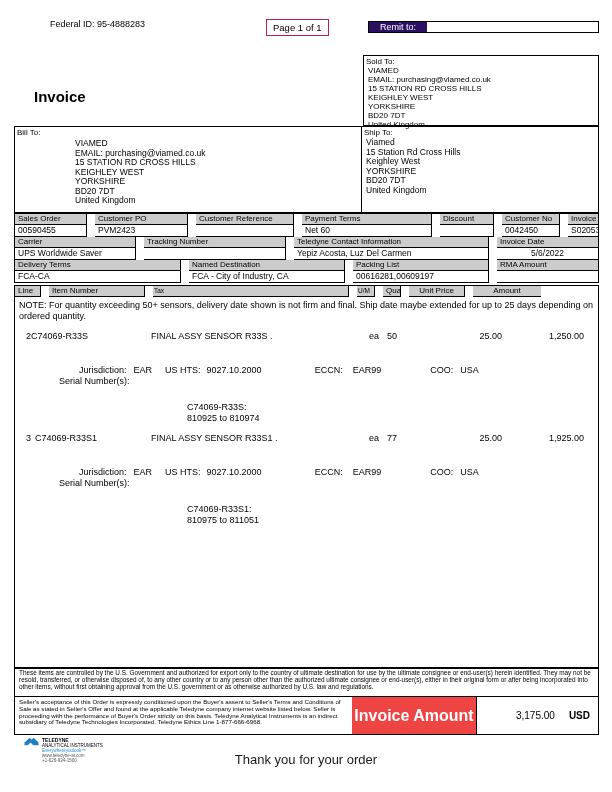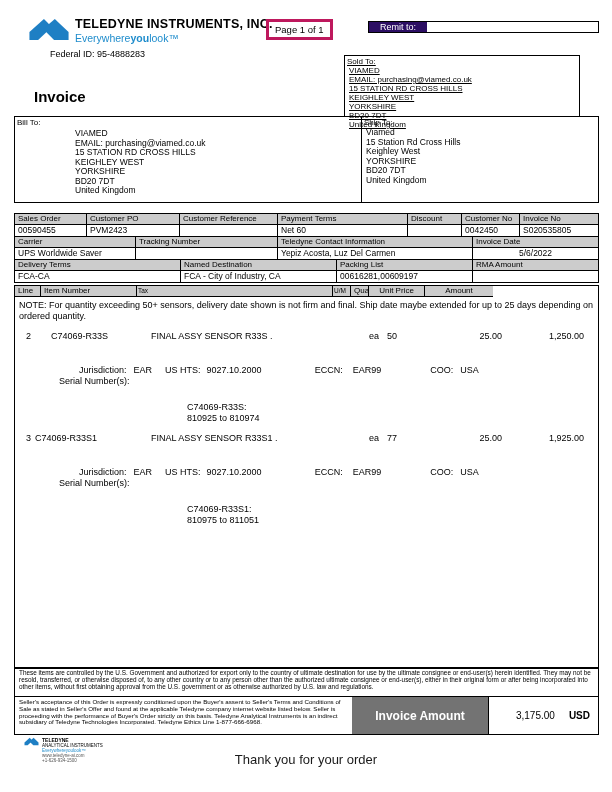--- a/index.html
+++ b/index.html
@@ -9,41 +9,41 @@
   
   .logo-block { position:absolute; top:17px; left:28px; }
   .logo-row { display:flex; align-items:flex-start; }
   .logo-mark { flex:0 0 auto; }
   .logo-text { margin-left:5px; }
   .company-name { font-size:12.5px; font-weight:bold; letter-spacing:0.2px; }
   .tagline { font-size:10.5px; color:#1e8ccc; margin-top:1px; }
   .tagline .tag-bold { font-weight:bold; }
   .federal-id { font-size:9px; margin-top:2px; margin-left:22px; }
 
-  .page-box { position:absolute; top:19px; left:266px; border:3px solid #be185d; padding:2px 6px; font-size:9.5px; }
+  .page-box { position:absolute; top:19px; left:266px; border:1px solid #be185d; padding:2px 6px; font-size:9.5px; }
 
   .remit-wrap { position:absolute; top:21px; left:368px; width:231px; display:flex; border:1px solid #000; }
   .remit-label { background:#2c0e63; color:#fff; width:58px; font-size:9px; display:flex; align-items:center; justify-content:center; }
   .remit-bank { flex:1; padding:1px 3px; font-size:8px; line-height:8.3px; }
 
   .addr-box { border:1px solid #000; font-size:8px; line-height:9px; }
   .addr-label { font-size:8px; padding:1px 0 0 2px; }
-  .sold-box { position:absolute; top:55px; left:344px; width:236px; height:62px;text-decoration:underline; }
+  .sold-box { position:absolute; top:55px; left:363px; width:236px; height:71px; }
   .sold-box .addr-lines { padding-left:4px; }
   .invoice-title { position:absolute; top:88px; left:34px; font-size:15px; font-weight:bold; }
 
-  .billship { position:absolute; top:116px; left:14px; width:585px; height:87px; display:flex; }
+  .billship { position:absolute; top:126px; left:14px; width:585px; height:87px; display:flex; }
   .bill-box { width:347px; border:1px solid #000; border-right:none; }
   .bill-box .addr-lines { margin-left:60px; margin-top:2px; font-size:8.5px; line-height:9.5px; }
   .ship-box { width:238px; border:1px solid #000; }
   .ship-box .addr-lines { padding-left:4px; margin-top:1px; font-size:8.5px; line-height:9.5px; }
 
   
   .order-block { position:absolute; top:213px; left:14px; width:585px; }
-  .grid { display:grid; width:100%; border-left:1px solid #000; border-top:1px solid #000; }
+  .grid { display:grid; width:100%; border-left:1px solid #000; border-top:1px solid #000;gap:8px; }
   .grid > div { border-right:1px solid #000; border-bottom:1px solid #000; overflow:hidden; white-space:nowrap; }
   .tA { grid-template-columns:72px 93px 98px 130px 54px 58px 1fr; }
   .tB { grid-template-columns:121px 142px 195px 1fr; }
   .tC { grid-template-columns:166px 156px 136px 1fr; }
   .tI { grid-template-columns:26px 96px 196px 18px 18px 56px 68px 1fr; }
   .hcell { background:#ccc; font-size:8px; height:11px; line-height:10px; padding-left:3px; }
   .vcell { background:#fff; font-size:8.5px; height:12px; line-height:11px; padding-left:3px; }
   .hcell.tiny { font-size:6.5px; padding-left:1px; }
   .center { text-align:center; padding-left:0 !important; }
 
@@ -61,50 +61,40 @@
   .detail-row { margin-top:24px; font-size:9px; padding-left:64px; display:flex; }
   .detail-row span { white-space:nowrap; }
   .serial-row { margin-top:1px; font-size:9px; display:flex; padding-left:44px;gap:24px; }
   .serial-label { width:104px; }
   .serial-val { line-height:11px;margin-top:26px; }
 
   
   .disc1 { position:absolute; top:668px; left:14px; width:585px; height:29px; border:1px solid #000; font-size:6.4px; line-height:6.8px; padding:1px 4px; }
   .disc2 { position:absolute; top:697px; left:14px; width:585px; height:38px; border:1px solid #000; border-top:none; display:flex; }
   .disc2-text { width:337px; font-size:6.2px; line-height:6.8px; padding:2px 4px; }
-  .inv-amt-box { width:136px; background:#737373; color:#fff; display:flex; align-items:center; justify-content:center; font-size:12px; font-weight:bold; }
+  .inv-amt-box { width:124px; background:#ef4444; color:#fff; display:flex; align-items:center; justify-content:center; font-size:16px; font-weight:bold; }
   .amt-cell { flex:1; display:flex; align-items:center; justify-content:flex-end; padding-right:8px; gap:14px; border-left:1px solid #000; }
   .amt-val { font-size:10px; }
   .amt-cur { font-size:10px; font-weight:bold; }
 
   .mini-logo { position:absolute; top:737px; left:24px; display:flex; }
   .mini-text { margin-left:3px; }
   .mini-company { font-size:5px; font-weight:bold; }
   .mini-division { font-size:4.5px; }
   .mini-tagline { font-size:4.5px; color:#1e8ccc; }
   .mini-web, .mini-phone { font-size:4.5px; color:#555; }
 
   .thank-you { position:absolute; top:752px; left:0; width:100%; text-align:center; font-size:13px; color:#1a1a1a; }
 </style>
 </head>
 <body>
 
 <div class="page">
 
   <div class="logo-block">
-    <div class="logo-row">
-      <svg class="logo-mark" width="42" height="30" viewBox="0 0 58 40">
-        <polygon points="22,2 33,13 14,31 2,31 2,20" fill="#1e7fc4"></polygon>
-        <polygon points="37,2 56,20 56,31 36,31 21,16" fill="#1e7fc4"></polygon>
-      </svg>
-      <div class="logo-text">
-        <div class="company-name">TELEDYNE INSTRUMENTS, INC.</div>
-        <div class="tagline"><span>Everywhere</span><span class="tag-bold">you</span><span>look™</span></div>
-      </div>
-    </div>
     <div class="federal-id">Federal ID: 95-4888283</div>
   </div>
 
   <div class="page-box">Page 1 of 1</div>
 
   <div class="remit-wrap">
     <div class="remit-label">Remit to:</div>
   </div>
 
   <div class="addr-box sold-box">
@@ -202,21 +192,21 @@
       <div class="hcell">Quantity</div>
       <div class="hcell center">Unit Price</div>
       <div class="hcell center">Amount</div>
     </div>
 
     <div class="note">NOTE: For quantity exceeding 50+ sensors, delivery date shown is not firm and final. Ship date maybe extended for up to 25 days depending on ordered quantity.</div>
 
     <div>
       <div class="item-main item1">
         <div class="num">2</div>
-        <div style="padding-left:20px;">C74069-R33S</div>
+        <div style="padding-left:0;">C74069-R33S</div>
         <div>FINAL ASSY SENSOR R33S .</div>
         <div></div>
         <div class="ctr">ea</div>
         <div style="padding-left:4px;">50</div>
         <div class="rt">25.00</div>
         <div class="rt" style="padding-right:14px;">1,250.00</div>
       </div>
       <div class="detail-row">
         <span>Jurisdiction:</span>
         <span style="margin-left:7px;">EAR</span>

